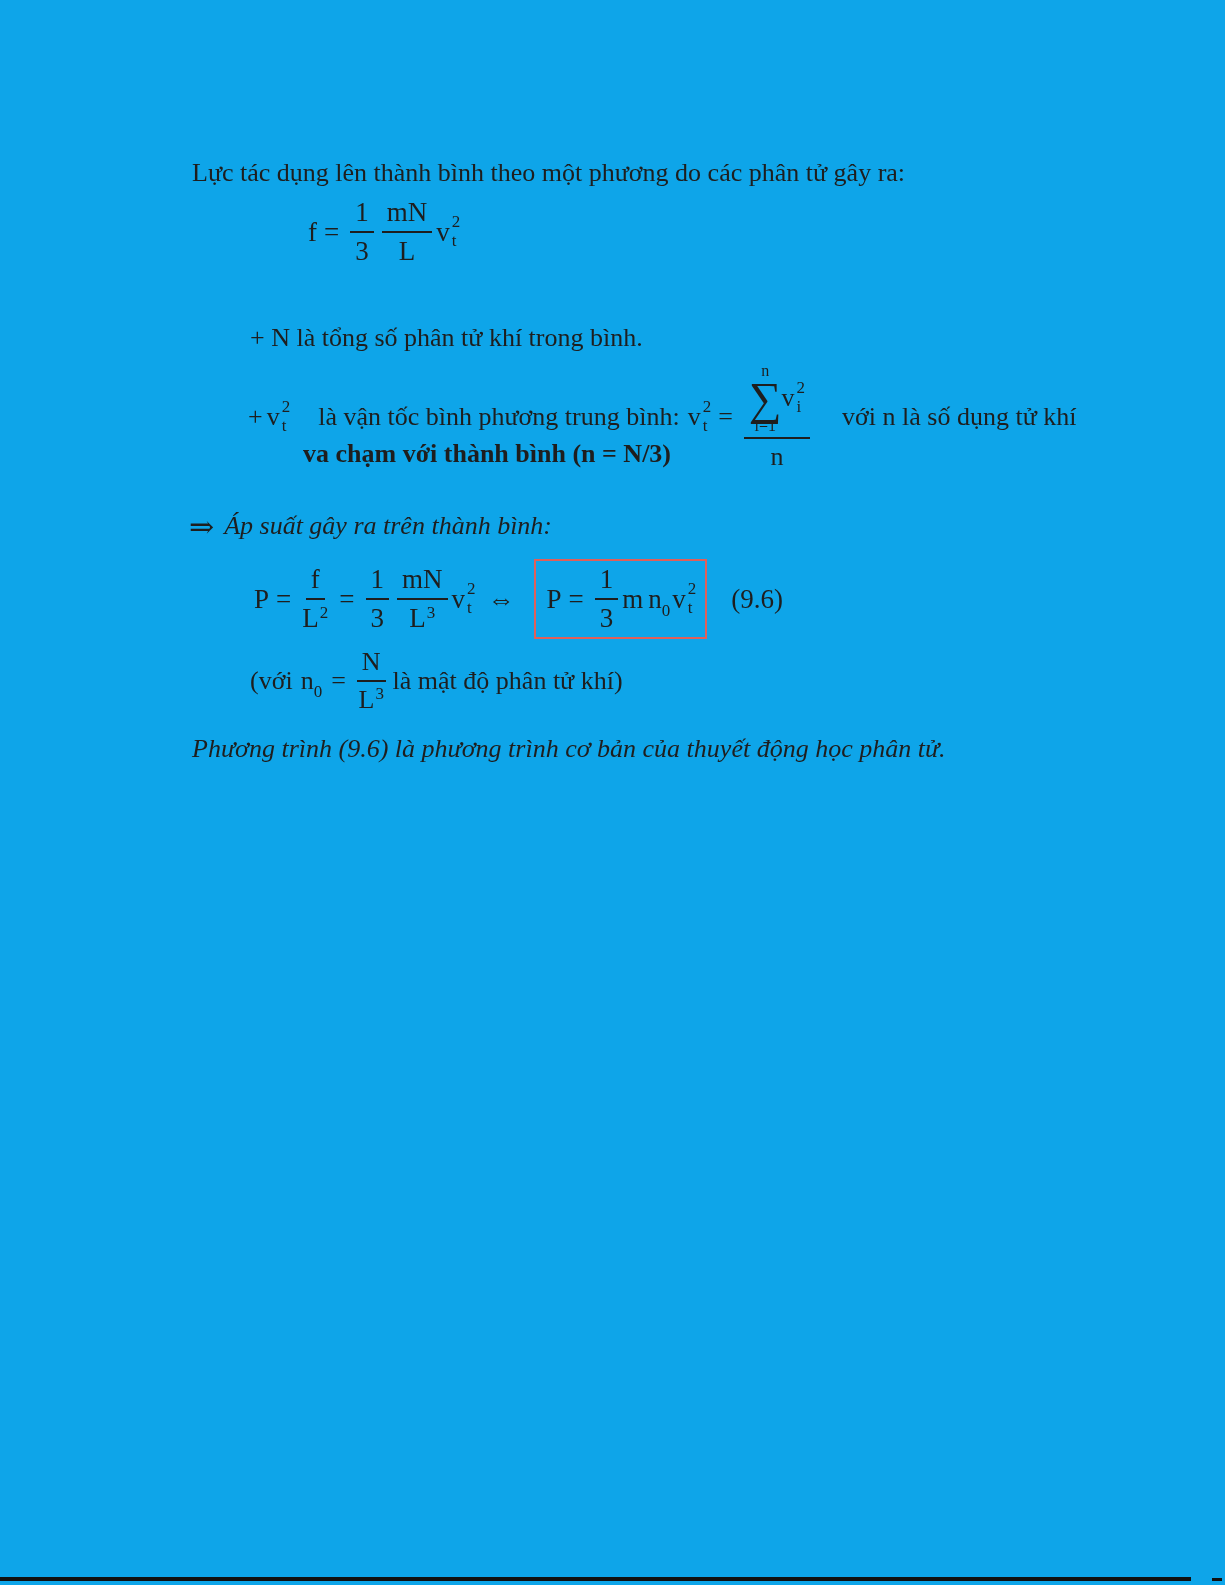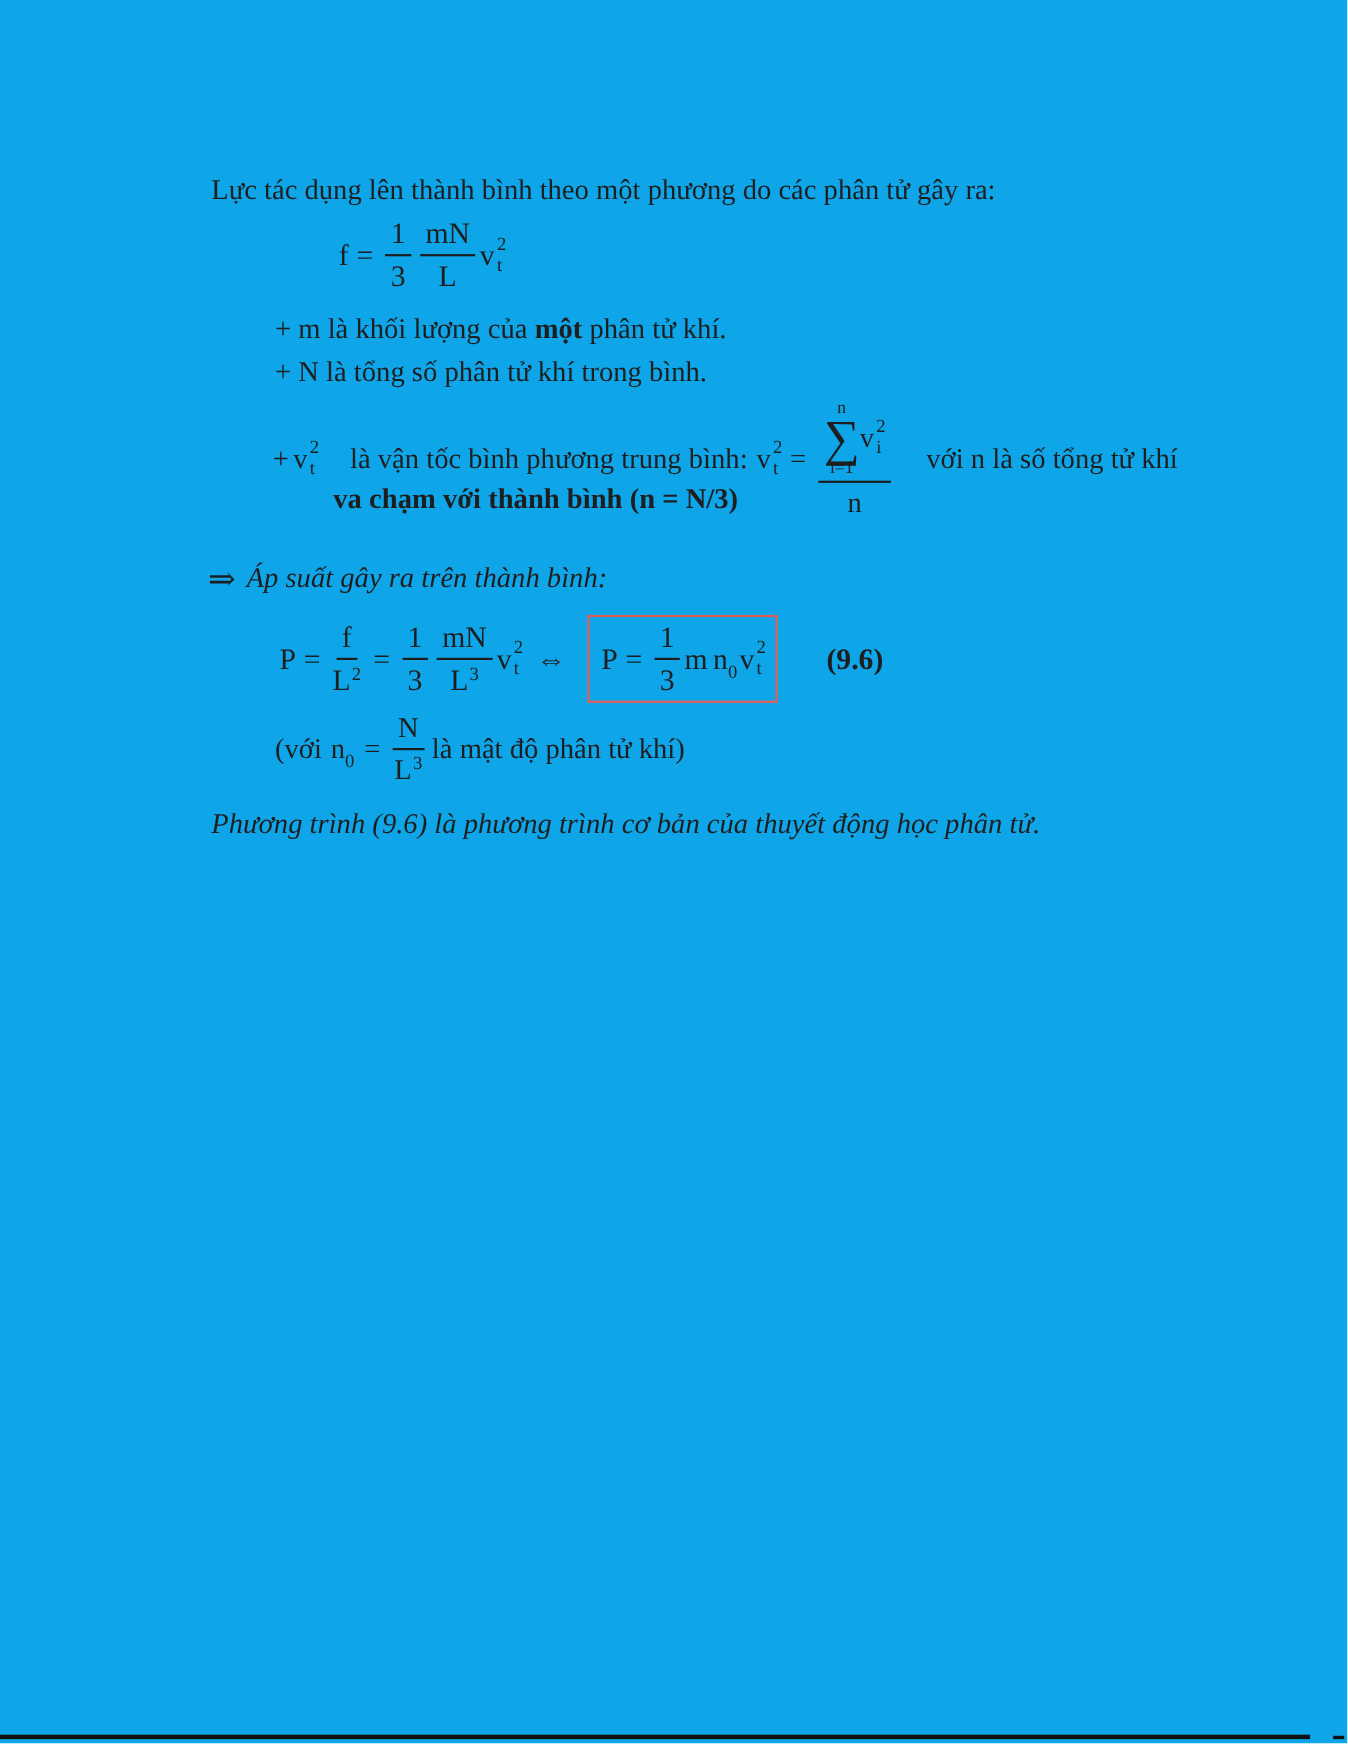--- a/index.html
+++ b/index.html
@@ -81,21 +81,21 @@
   .sum-top, .sum-bot { font-size: 16px; }
   .sigma { font-size: 46px; line-height: 0.85; }
   .sum-num { display: inline-flex; align-items: center; }
   .redbox {
     display: inline-flex;
     align-items: center;
     border: 2px solid #e05f5a;
     padding: 3px 9px 3px 11px;
     margin-left: 12px;
   }
-  .tag { margin-left: 44px; font-weight: bold; }
+  .tag { margin-left: 24px; }
   .arrow {
     font-size: 30px;
     margin-right: 10px;
     font-style: normal;
   }
   .gap-l { margin-left: 28px; }
   .gap-s { margin-left: 8px; }
   .bar {
     position: absolute;
     background: #101010;
@@ -121,23 +121,20 @@
     </span>
     <span class="vterm">
       <span>v</span>
       <span class="supsub">
         <span>2</span>
         <span>t</span>
       </span>
     </span>
   </div>
 
-  <div class="line" style="left:250px; top:283px;">
-    <span>+ m là khối lượng của </span><b>một</b><span> phân tử khí.</span>
-  </div>
 
   <div class="line" style="left:250px; top:322px;">+ N là tổng số phân tử khí trong bình.</div>
 
   <div class="eq-row txt26" style="left:248px; top:352px; height:130px;">
     <span>+</span>
     <span class="vterm" style="margin-left:4px;">
       <span>v</span>
       <span class="supsub">
         <span>2</span>
         <span>t</span>
@@ -162,21 +159,21 @@
         <span class="vterm">
           <span>v</span>
           <span class="supsub">
             <span>2</span>
             <span>i</span>
           </span>
         </span>
       </span>
       <span class="den">n</span>
     </span>
-    <span class="gap-l">với n là số tổng tử khí</span>
+    <span class="gap-l">với n là số dụng tử khí</span>
   </div>
 
   <div class="line" style="left:303px; top:438px;font-weight:bold;">va chạm với thành bình (n = N/3)</div>
 
   <div class="eq-row txt26" style="left:189px; top:506px; height:40px;">
     <span class="arrow">⇒</span>
     <span class="it">Áp suất gây ra trên thành bình:</span>
   </div>
 
   <div class="eq-row" style="left:254px; top:558px; height:82px;">

